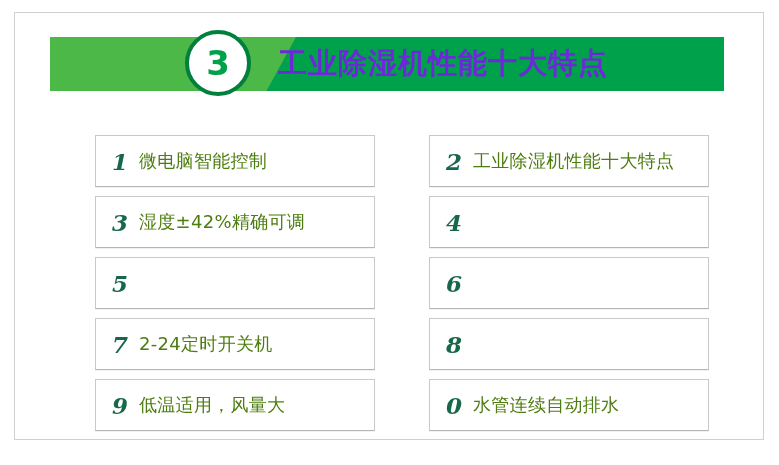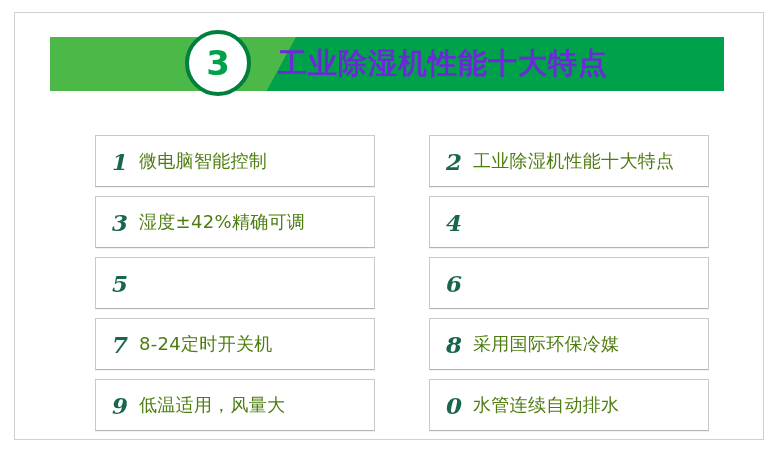--- a/index.html
+++ b/index.html
@@ -165,26 +165,25 @@
     <div class="feature-card">
       <span class="feature-num">5</span>
     </div>
 
     <div class="feature-card">
       <span class="feature-num">6</span>
     </div>
 
     <div class="feature-card">
       <span class="feature-num">7</span>
-      <span class="feature-label">8-24定时开关机</span>
+      <span class="feature-label">2-24定时开关机</span>
     </div>
 
     <div class="feature-card">
       <span class="feature-num">8</span>
-      <span class="feature-label">采用国际环保冷媒</span>
     </div>
 
     <div class="feature-card">
       <span class="feature-num">9</span>
       <span class="feature-label">低温适用，风量大</span>
     </div>
 
     <div class="feature-card">
       <span class="feature-num">0</span>
       <span class="feature-label">水管连续自动排水</span>

